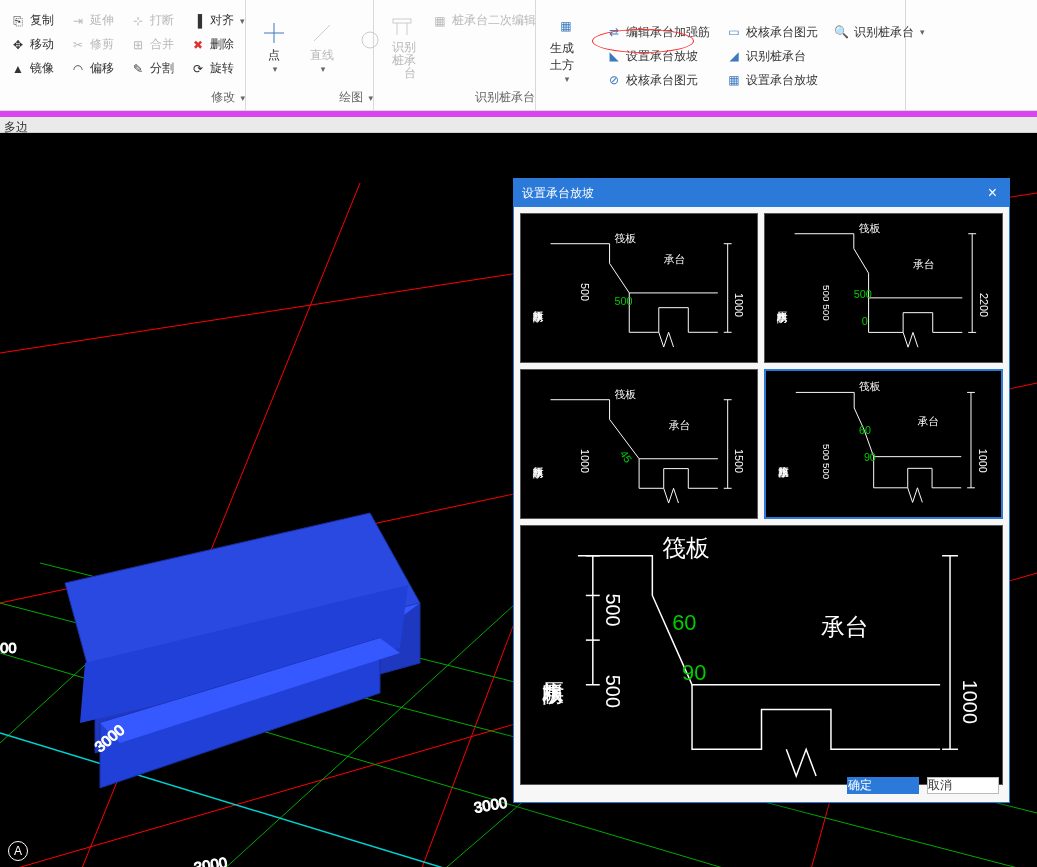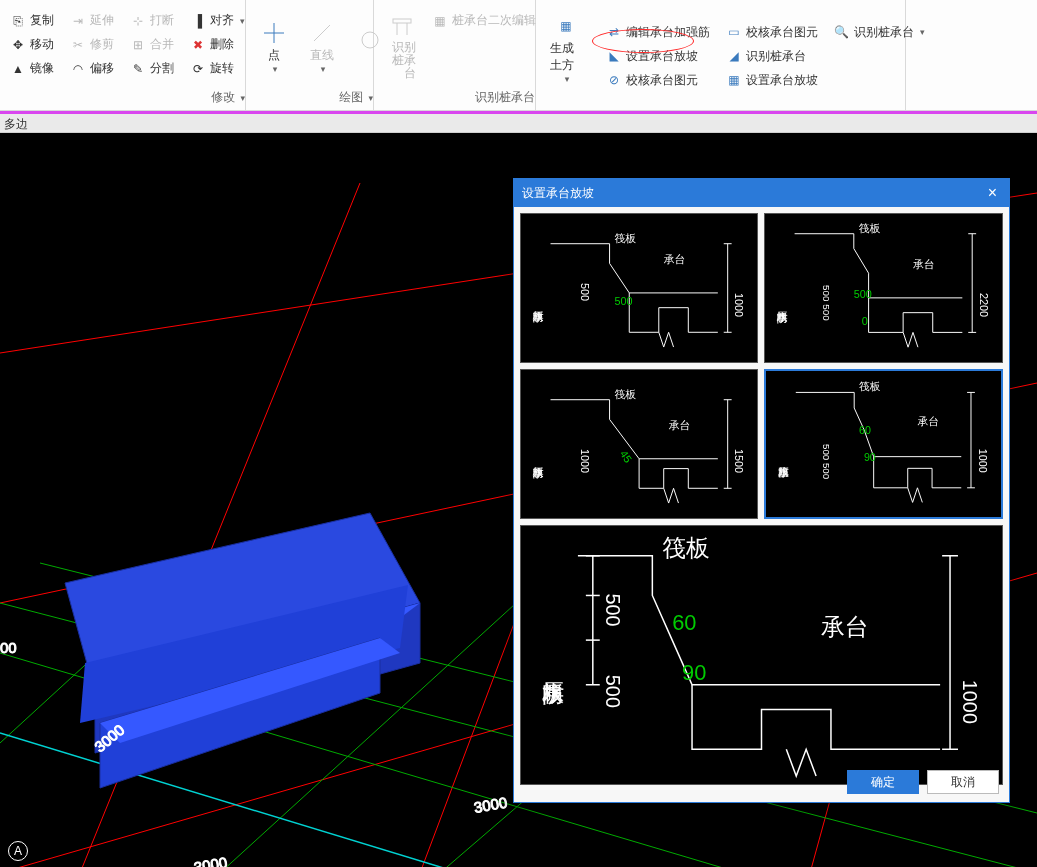--- a/index.html
+++ b/index.html
@@ -16,37 +16,37 @@
   .col3 { display: grid; grid-template-rows: repeat(3, 22px); gap: 2px; }
   .bigbtn { display: flex; flex-direction: column; align-items: center; justify-content: center; padding: 4px 8px 0 8px; color: #333; }
   .bigbtn.disabled { color: #b8b8b8; }
   .bigbtn .bigico { width: 28px; height: 28px; display:flex; align-items:center; justify-content:center; }
   .caret { font-size: 9px; color: #666; margin-left: 2px; }
 
   
   .red-ellipse { position: absolute; border: 1px solid #ff2a2a; border-radius: 50%; width: 102px; height: 24px; pointer-events: none; }
 
   
-  .subbar { background: #eaeaea; border-top: 3px solid #d946ef; border-bottom: 1px solid #d0d0d0; height: 22px; line-height: 20px; padding-left: 4px; font-size: 12px; color: #333; }
+  .subbar { background: #eaeaea; border-top: 6px solid #d946ef; border-bottom: 1px solid #d0d0d0; height: 22px; line-height: 20px; padding-left: 4px; font-size: 12px; color: #333; }
 
   
   .viewport { position: relative; background: #000; width: 1037px; height: calc(867px - 133px); overflow:hidden; }
   .viewport svg { position: absolute; top:0; left:0; }
 
   
   .dialog { position: absolute; left: 513px; top: 178px; width: 497px; height: 625px; background: #f7f7f7; border: 1px solid #2b7ad9; box-shadow: 0 4px 14px rgba(0,0,0,0.4); }
   .dialog-title { background: #2b7ad9; color: #fff; height: 28px; line-height: 28px; padding: 0 8px; display:flex; justify-content:space-between; align-items:center; font-size: 12px; }
   .dialog-close { color:#fff; font-size: 16px; padding: 0 4px; }
   .dialog-body { padding: 6px; display: grid; grid-template-columns: 1fr; grid-template-rows: 150px 150px 260px; gap: 6px; }
   .option { background: #000; border: 1px solid #555; position:relative; }
   .option.selected { border: 2px solid #2b7ad9; }
   .option svg { width:100%; height:100%; }
   .option.big { grid-column: 1 / span 2; }
   .dialog-footer { position:absolute; right: 10px; bottom: 8px; display:flex; gap:8px; }
-  .btn { min-width: 72px; height: 24px; border: 1px solid #bbb; background: #fff; font-size: 12px; display:flex; align-items:center; justify-content:center; }
+  .btn { min-width: 72px; height: 17px; border: 1px solid #bbb; background: #fff; font-size: 12px; display:flex; align-items:center; }
   .btn.primary { background: #2b7ad9; color:#fff; border-color:#2b7ad9; }
 
   .axis-badge { position:absolute; width:20px; height:20px; border:1.5px solid #fff; border-radius:50%; color:#fff; font-size:12px; display:flex; align-items:center; justify-content:center; background:#000; }
 
 </style>
 </head>
 <body>
 
 <div class="ribbon">
 

